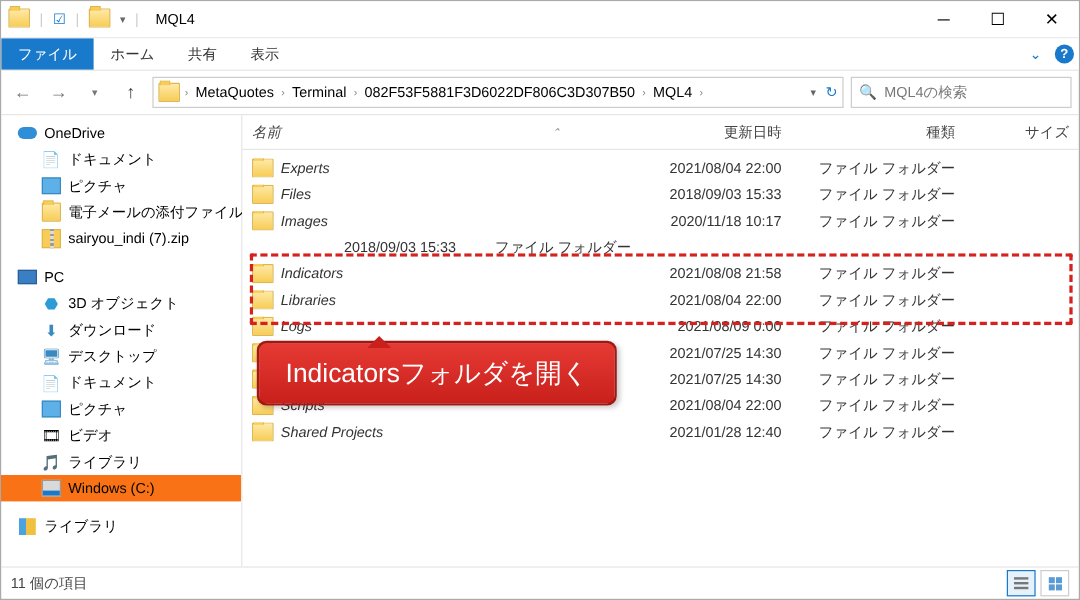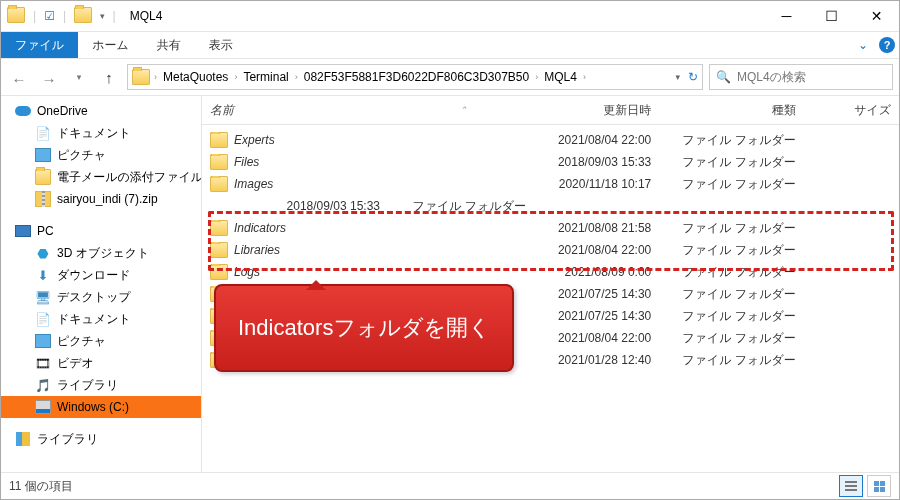--- a/index.html
+++ b/index.html
@@ -40,21 +40,21 @@
 .c-type{width:130px;}
 .c-size{width:80px;}
 .sortind{margin-left:auto;color:#999;font-size:9px;}
 .rows{padding-top:4px;}
 .row{display:flex;height:22px;align-items:center;font-size:12px;color:#333;}
 .row .c{padding:0 8px;white-space:nowrap;overflow:hidden;text-overflow:ellipsis;}
 .row .fname{display:flex;align-items:center;gap:6px;}
 .ficon{width:16px;height:14px;background:linear-gradient(#ffe9a6,#f7cd57);border:1px solid #e0b74c;border-radius:1px;position:relative;}
 .ficon::before{content:"";position:absolute;top:-3px;left:0;width:7px;height:3px;background:#f7cd57;border:1px solid #e0b74c;border-bottom:none;border-radius:1px 1px 0 0;}
 .hlbox{position:absolute;border:3px dashed #d4231f;border-radius:2px;pointer-events:none;}
-.callout{position:absolute;background:linear-gradient(#e63a34,#c9201c);color:#fff;font-size:22px;padding:27px 22px;border-radius:8px;border:2px solid #a01714;white-space:nowrap;box-shadow:2px 2px 4px rgba(0,0,0,.2);}
+.callout{position:absolute;background:linear-gradient(#e63a34,#c9201c);color:#fff;font-size:22px;padding:10px 22px;border-radius:8px;border:2px solid #a01714;white-space:nowrap;box-shadow:2px 2px 4px rgba(0,0,0,.2);}
 .callout::before{content:"";position:absolute;top:-16px;left:90px;border:10px solid transparent;border-bottom-color:#c9201c;}
 .status{height:26px;border-top:1px solid #e5e5e5;display:flex;align-items:center;padding:0 8px;font-size:12px;color:#444;}
 .status .flex{flex:1;}
 .viewbtn{width:22px;height:20px;border:1px solid #ccc;margin-left:4px;display:flex;align-items:center;justify-content:center;}
 .viewbtn.active{border-color:#1979ca;background:#e5f1fb;}
 .tinyboxes{display:grid;grid-template-columns:repeat(2,5px);grid-template-rows:repeat(2,5px);gap:1px;}
 .tinyboxes i{background:#5a9bd5;}
 .tinylines{display:flex;flex-direction:column;gap:2px;width:12px;}
 .tinylines i{height:2px;background:#777;}
 .zipicon{width:16px;height:14px;background:#f7cd57;border:1px solid #e0b74c;position:relative;}

